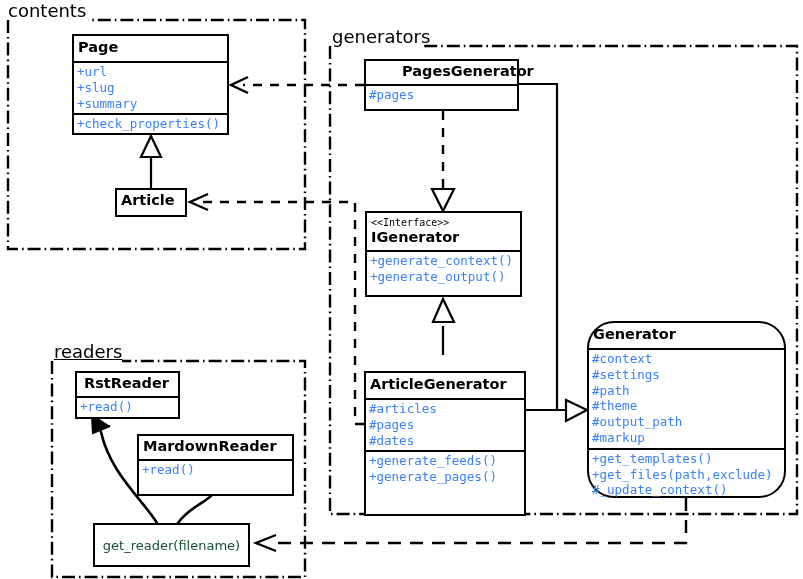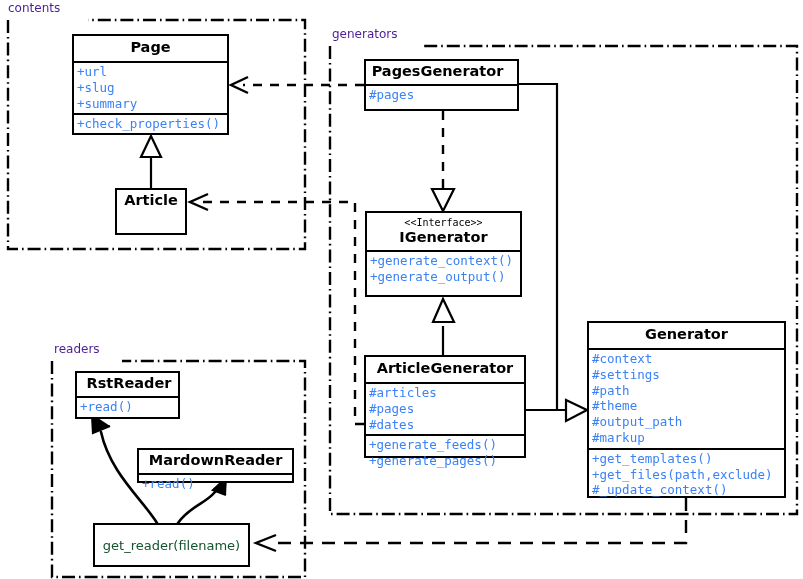--- a/index.html
+++ b/index.html
@@ -19,38 +19,37 @@
     position: absolute;
     left: 0; top: 0;
     width: 803px;
     height: 579px;
   }
 
   
   .pkg-label {
     position: absolute;
     font-family: "DejaVu Sans", sans-serif;
-    font-size: 12px;
-    color: #4c1d95;
+    font-size: 18px;
+    color: #000000;
     white-space: nowrap;
     line-height: 1;
   }
 
   
   .umlbox {
     position: absolute;
     box-sizing: border-box;
     border: 2px solid #000;
     background: #ffffff;
     display: flex;
     flex-direction: column;
   }
   .uml-title {
     box-sizing: border-box;
-    text-align: center;
     font-family: "DejaVu Sans", sans-serif;
     font-weight: bold;
     font-size: 14.5px;
     color: #000;
     padding: 4px 4px 5px 4px;
     line-height: 1.1;
     white-space: nowrap;
   }
   .uml-stereotype {
     display: block;
@@ -152,76 +151,76 @@
     </g>
 
     <g>
       <path d="M 178 523 C 190 506 205 504 215 492" fill="none" stroke="#000" stroke-width="2.6" stroke-linecap="round"></path>
       <path d="M 227 477 L 213 490 L 226 495" fill="#000" stroke="#000" stroke-width="2.2" stroke-linejoin="miter"></path>
     </g>
   </svg>
 
   <div class="pkg-label" style="left:8px; top:2px;">contents</div>
   <div class="pkg-label" style="left:332px; top:28px;">generators</div>
-  <div class="pkg-label" style="left:54px; top:343px;">readers</div>
+  <div class="pkg-label" style="left:54px; top:343px;text-decoration:underline;">readers</div>
 
   <div class="umlbox" style="left:72px; top:34px; width:157px; height:101px;">
     <div class="uml-title">Page</div>
     <div class="uml-sep"></div>
     <div class="uml-compartment">
       <div>+url</div>
       <div>+slug</div>
       <div>+summary</div>
     </div>
     <div class="uml-sep"></div>
     <div class="uml-compartment">
       <div>+check_properties()</div>
     </div>
   </div>
 
-  <div class="umlbox" style="left:115px; top:188px; width:72px; height:47px;">
+  <div class="umlbox" style="left:115px; top:188px; width:72px; height:29px;">
     <div class="uml-title" style="padding:3px 4px;">Article</div>
   </div>
 
   <div class="umlbox" style="left:364px; top:59px; width:155px; height:52px;">
-    <div class="uml-title" style="padding:3px 12px 4px 4px;">PagesGenerator</div>
+    <div class="uml-title" style="padding:3px 12px 4px 4px;margin-left:32px;">PagesGenerator</div>
     <div class="uml-sep"></div>
     <div class="uml-compartment">
       <div>#pages</div>
     </div>
   </div>
 
   <div class="umlbox" style="left:365px; top:211px; width:157px; height:86px;">
     <div class="uml-title" style="padding:4px 4px 5px 4px;">
       <span class="uml-stereotype">&lt;&lt;Interface&gt;&gt;</span>
       <span>IGenerator</span>
     </div>
     <div class="uml-sep"></div>
     <div class="uml-compartment">
       <div>+generate_context()</div>
       <div>+generate_output()</div>
     </div>
   </div>
 
-  <div class="umlbox" style="left:364px; top:355px; width:162px; height:103px;">
+  <div class="umlbox" style="left:364px; top:371px; width:162px; height:145px;">
     <div class="uml-title">ArticleGenerator</div>
     <div class="uml-sep"></div>
     <div class="uml-compartment">
       <div>#articles</div>
       <div>#pages</div>
       <div>#dates</div>
     </div>
     <div class="uml-sep"></div>
     <div class="uml-compartment">
       <div>+generate_feeds()</div>
       <div>+generate_pages()</div>
     </div>
   </div>
 
-  <div class="umlbox" style="left:587px; top:321px; width:199px; height:177px;">
+  <div class="umlbox" style="left:587px; top:321px; width:199px; height:177px;border-radius:27px;">
     <div class="uml-title">Generator</div>
     <div class="uml-sep"></div>
     <div class="uml-compartment">
       <div>#context</div>
       <div>#settings</div>
       <div>#path</div>
       <div>#theme</div>
       <div>#output_path</div>
       <div>#markup</div>
     </div>
@@ -234,21 +233,21 @@
   </div>
 
   <div class="umlbox" style="left:75px; top:371px; width:105px; height:48px;">
     <div class="uml-title" style="padding:3px 4px 4px 7px;">RstReader</div>
     <div class="uml-sep"></div>
     <div class="uml-compartment">
       <div>+read()</div>
     </div>
   </div>
 
-  <div class="umlbox" style="left:137px; top:448px; width:157px; height:35px;">
+  <div class="umlbox" style="left:137px; top:434px; width:157px; height:62px;">
     <div class="uml-title" style="padding:3px 4px 4px 4px;">MardownReader</div>
     <div class="uml-sep"></div>
     <div class="uml-compartment">
       <div>+read()</div>
     </div>
   </div>
 
   <div class="plainbox" style="left:93px; top:523px; width:157px; height:44px;">get_reader(filename)</div>
 
 </div>

